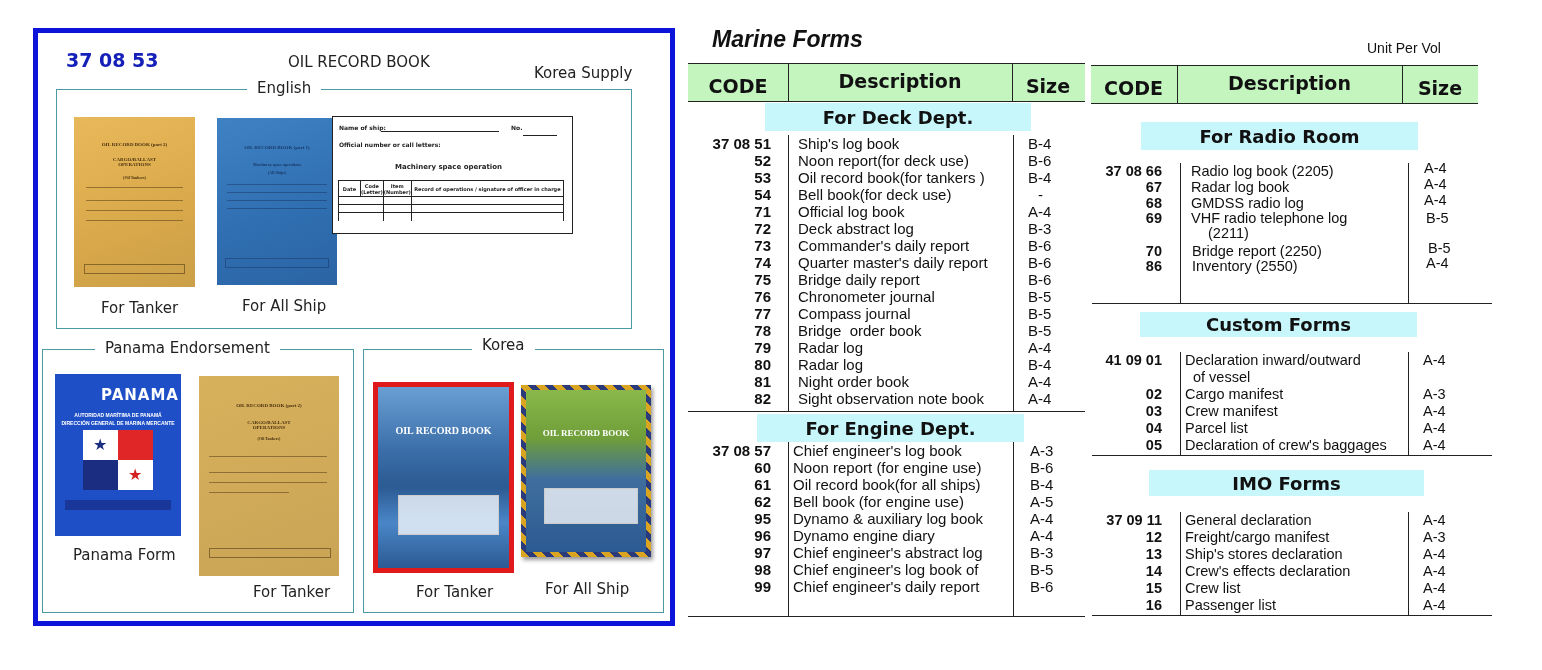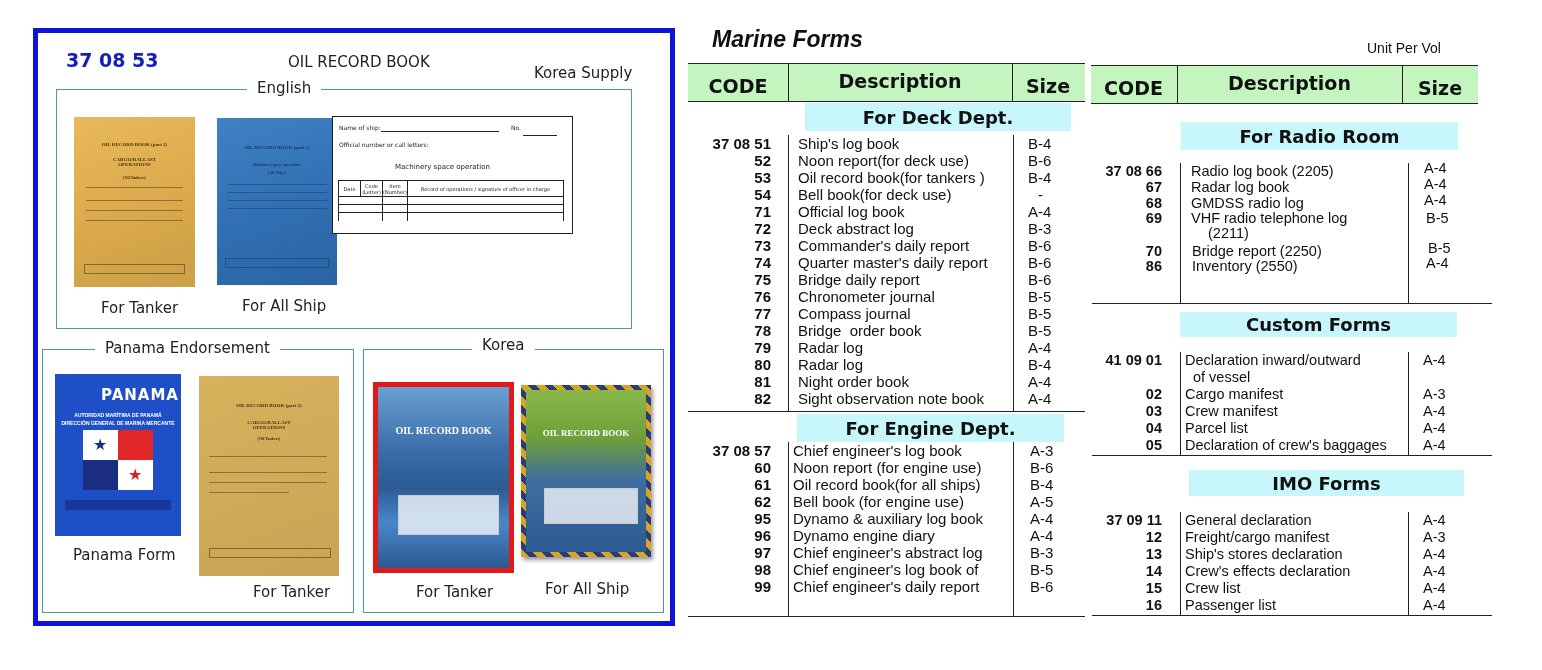--- a/index.html
+++ b/index.html
@@ -28,32 +28,32 @@
   .flag { position: absolute; width: 70px; height: 60px; }
   .flag div { position: absolute; width: 35px; height: 30px; }
   .star { position: absolute; font-size: 16px; line-height: 16px; }
 
   .korea-red { border: 5px solid #e01a1a; background: linear-gradient(180deg, #6a9fd4 0%, #3b6ea8 35%, #2c5a92 55%, #4a86c8 75%, #2c5a92 100%); }
   .korea-stripe { background: repeating-linear-gradient(45deg, #d9a420 0 6px, #2b3a7a 6px 12px); padding: 5px; box-shadow: 2px 3px 4px rgba(0,0,0,0.4); }
   .korea-stripe .inner { width: 100%; height: 100%; background: linear-gradient(180deg, #8ab84a 0%, #6f9e3a 30%, #3f6e9e 55%, #2c5a92 100%); position: relative; }
   .kt { position: absolute; left: 0; right: 0; text-align: center; font-family: "Liberation Serif", serif; color: #fff; font-weight: bold; }
   .kform { position: absolute; background: rgba(255,255,255,0.75); border: 1px solid #ccc; }
 
-  .form-sample { left: 316px; top: 80px; width: 242px; height: 118px; border: 1.5px solid #222; background: #fff; font-family: "DejaVu Sans", sans-serif; font-size: 6px; font-weight: normal; color: #222; }
+  .form-sample { left: 316px; top: 80px; width: 242px; height: 118px; border: 1.5px solid #222; background: #fff; font-family: "DejaVu Sans", sans-serif; font-size: 6px; font-weight: bold; color: #222; }
   .form-sample .fl { position: absolute; }
   .form-table { position: absolute; left: 5px; top: 63px; width: 226px; border-collapse: collapse; }
   .form-table td { border: 1px solid #222; height: 8px; font-size: 5px; text-align: center; padding: 0; }
 
   
   .marine-title { left: 712px; top: 26px; font-family: "Liberation Sans", sans-serif; font-style: italic; font-weight: bold; font-size: 23px; color: #111; }
   .unit-per-vol { left: 1367px; top: 40px; font-size: 14px; color: #111; }
   .thead { position: absolute; height: 39px; background: #c4f5bf; border-top: 1px solid #222; border-bottom: 1px solid #222; display: flex; font-family: "DejaVu Sans", sans-serif; font-weight: bold; font-size: 19px; color: #111; }
   .thead .th { position: absolute; top: 0; height: 37px; display: flex; align-items: center; justify-content: center; }
   .thead .vsep { position: absolute; top: 0; width: 1px; height: 38px; background: #222; }
-  .section-banner { position: absolute; height: 28px; background: #c7f6fb; font-family: "DejaVu Sans", sans-serif; font-weight: bold; font-size: 18px; color: #111; display: flex; align-items: center; justify-content: center; margin-left: 40px; }
+  .section-banner { position: absolute; height: 28px; background: #c7f6fb; font-family: "DejaVu Sans", sans-serif; font-weight: bold; font-size: 18px; color: #111; display: flex; align-items: center; justify-content: center; }
   .rows { position: absolute; font-family: "Liberation Sans", sans-serif; font-size: 15px; color: #111; }
   .row { position: relative; height: 17px; line-height: 17px; }
   .row .code { position: absolute; right: 0; text-align: right; font-weight: bold; white-space: nowrap; }
   .row .desc { position: absolute; white-space: nowrap; }
   .row .size { position: absolute; white-space: nowrap; }
   .vline { position: absolute; width: 1px; background: #222; }
   .hline { position: absolute; height: 1px; background: #222; }
 </style>
 </head>
 <body>

